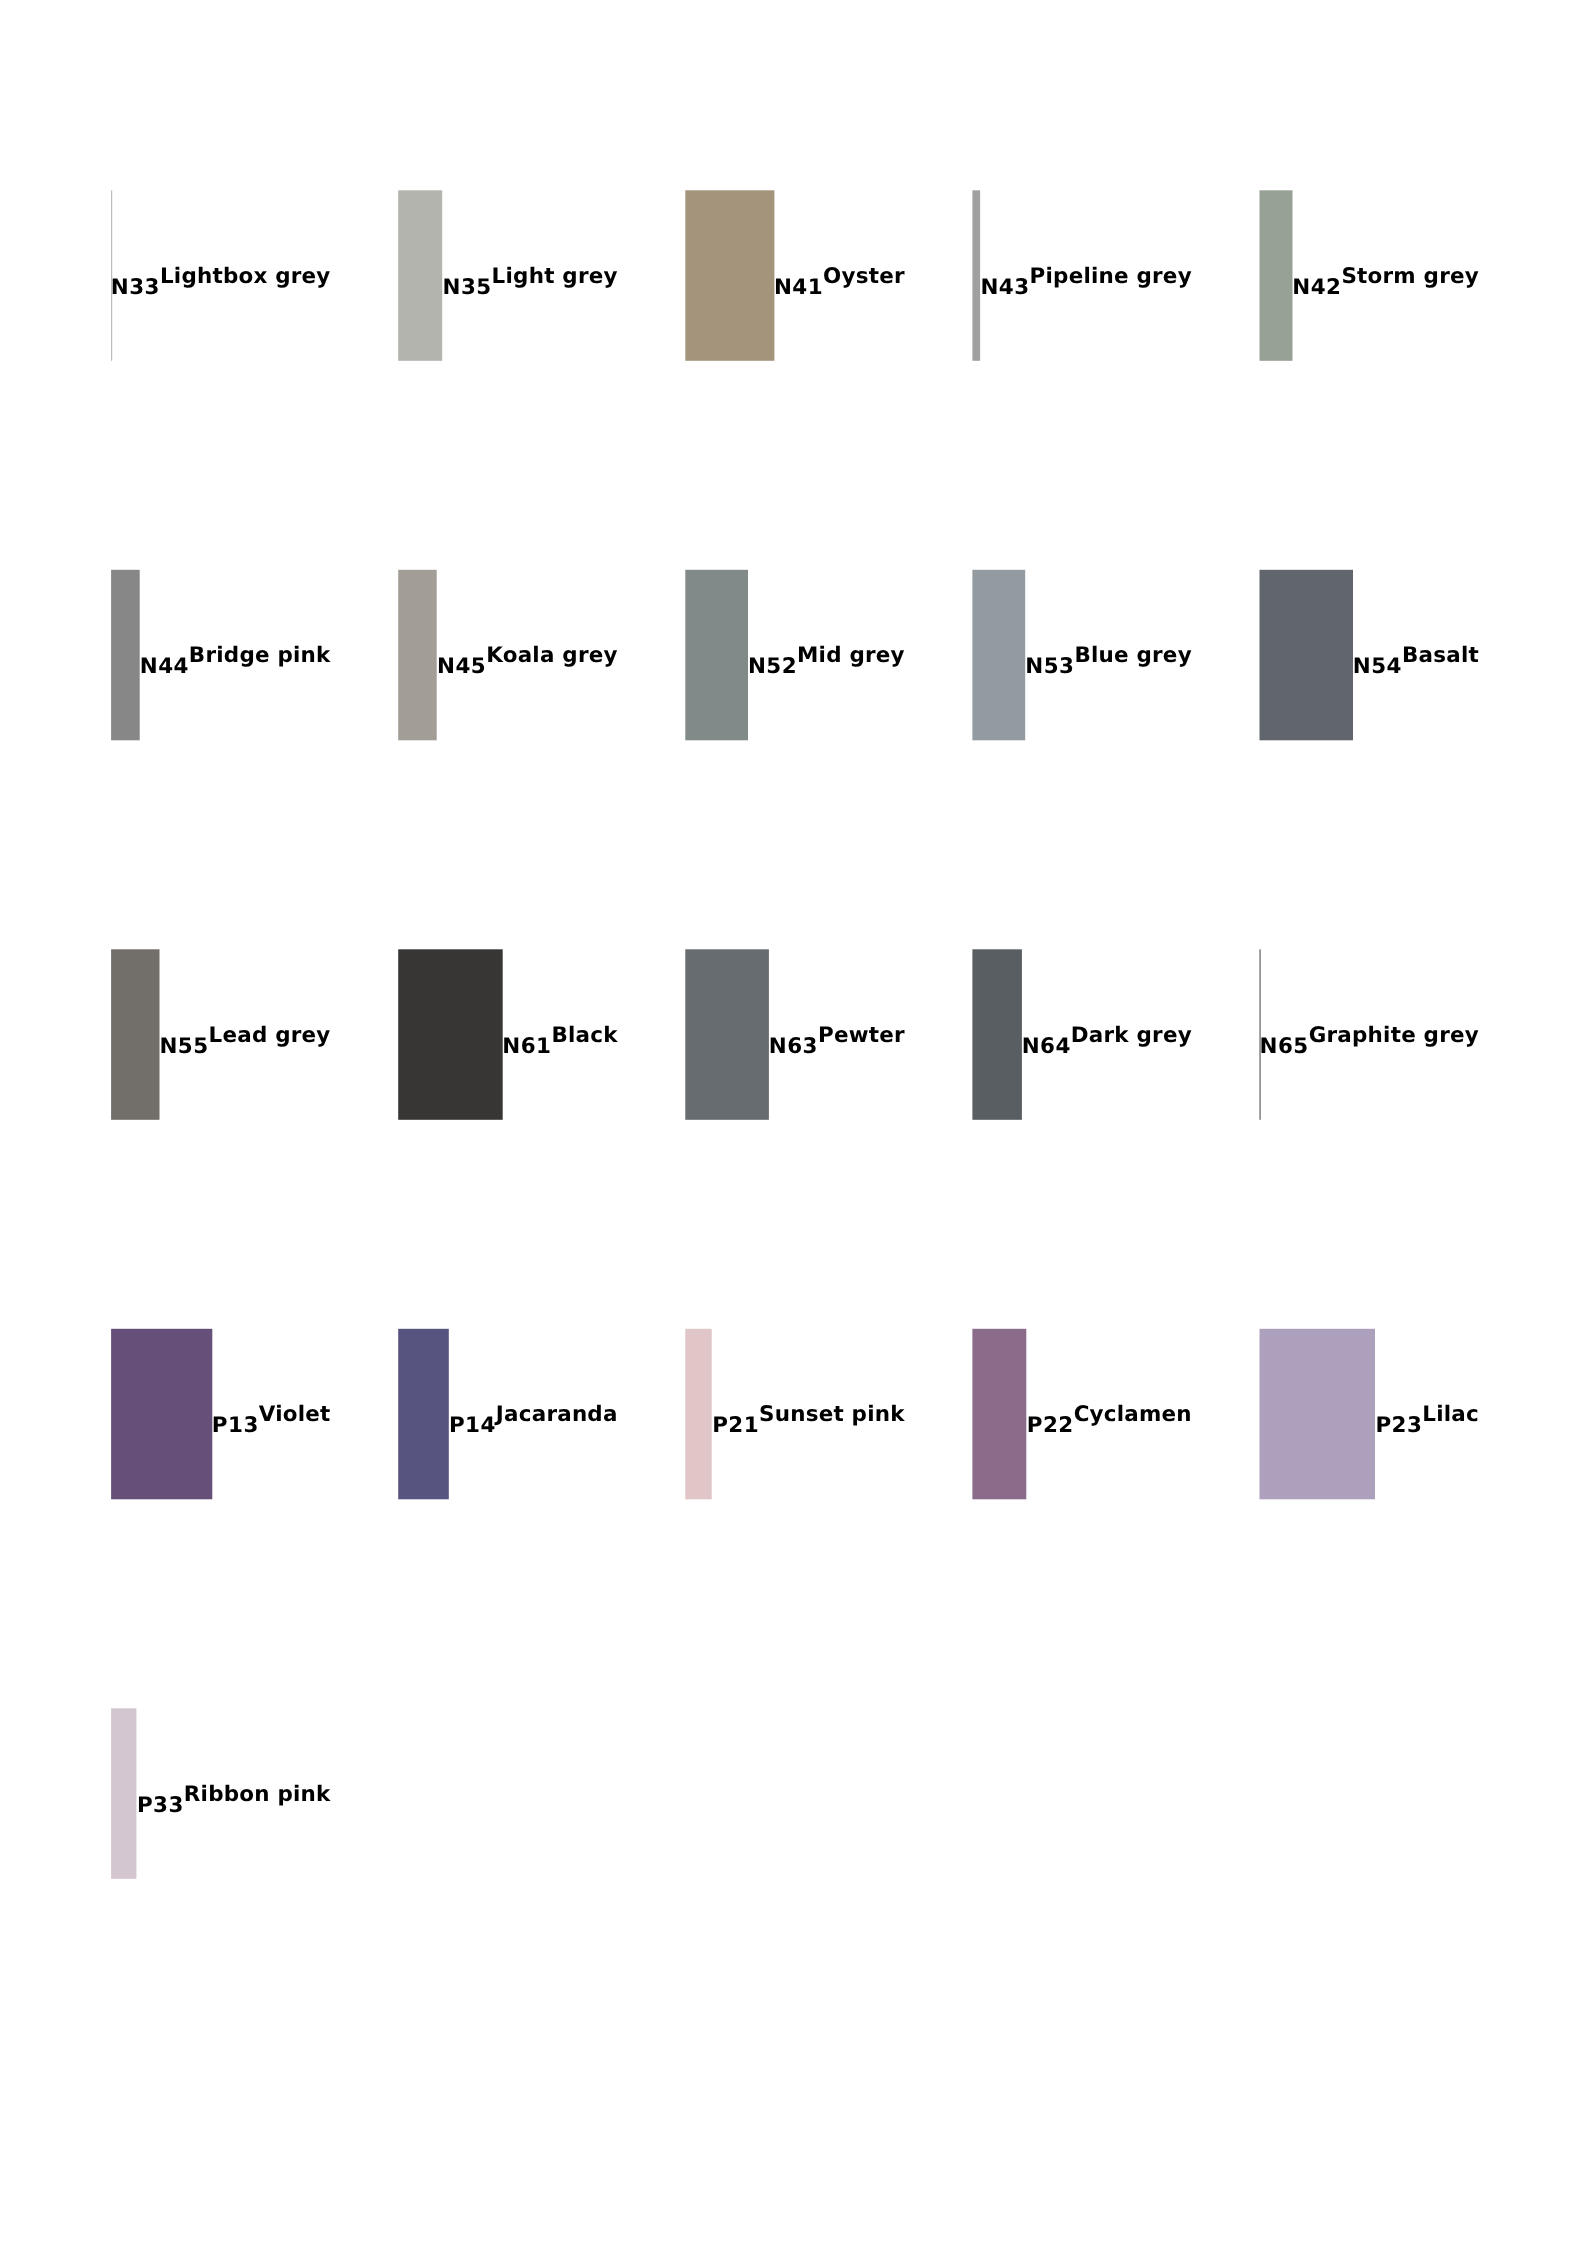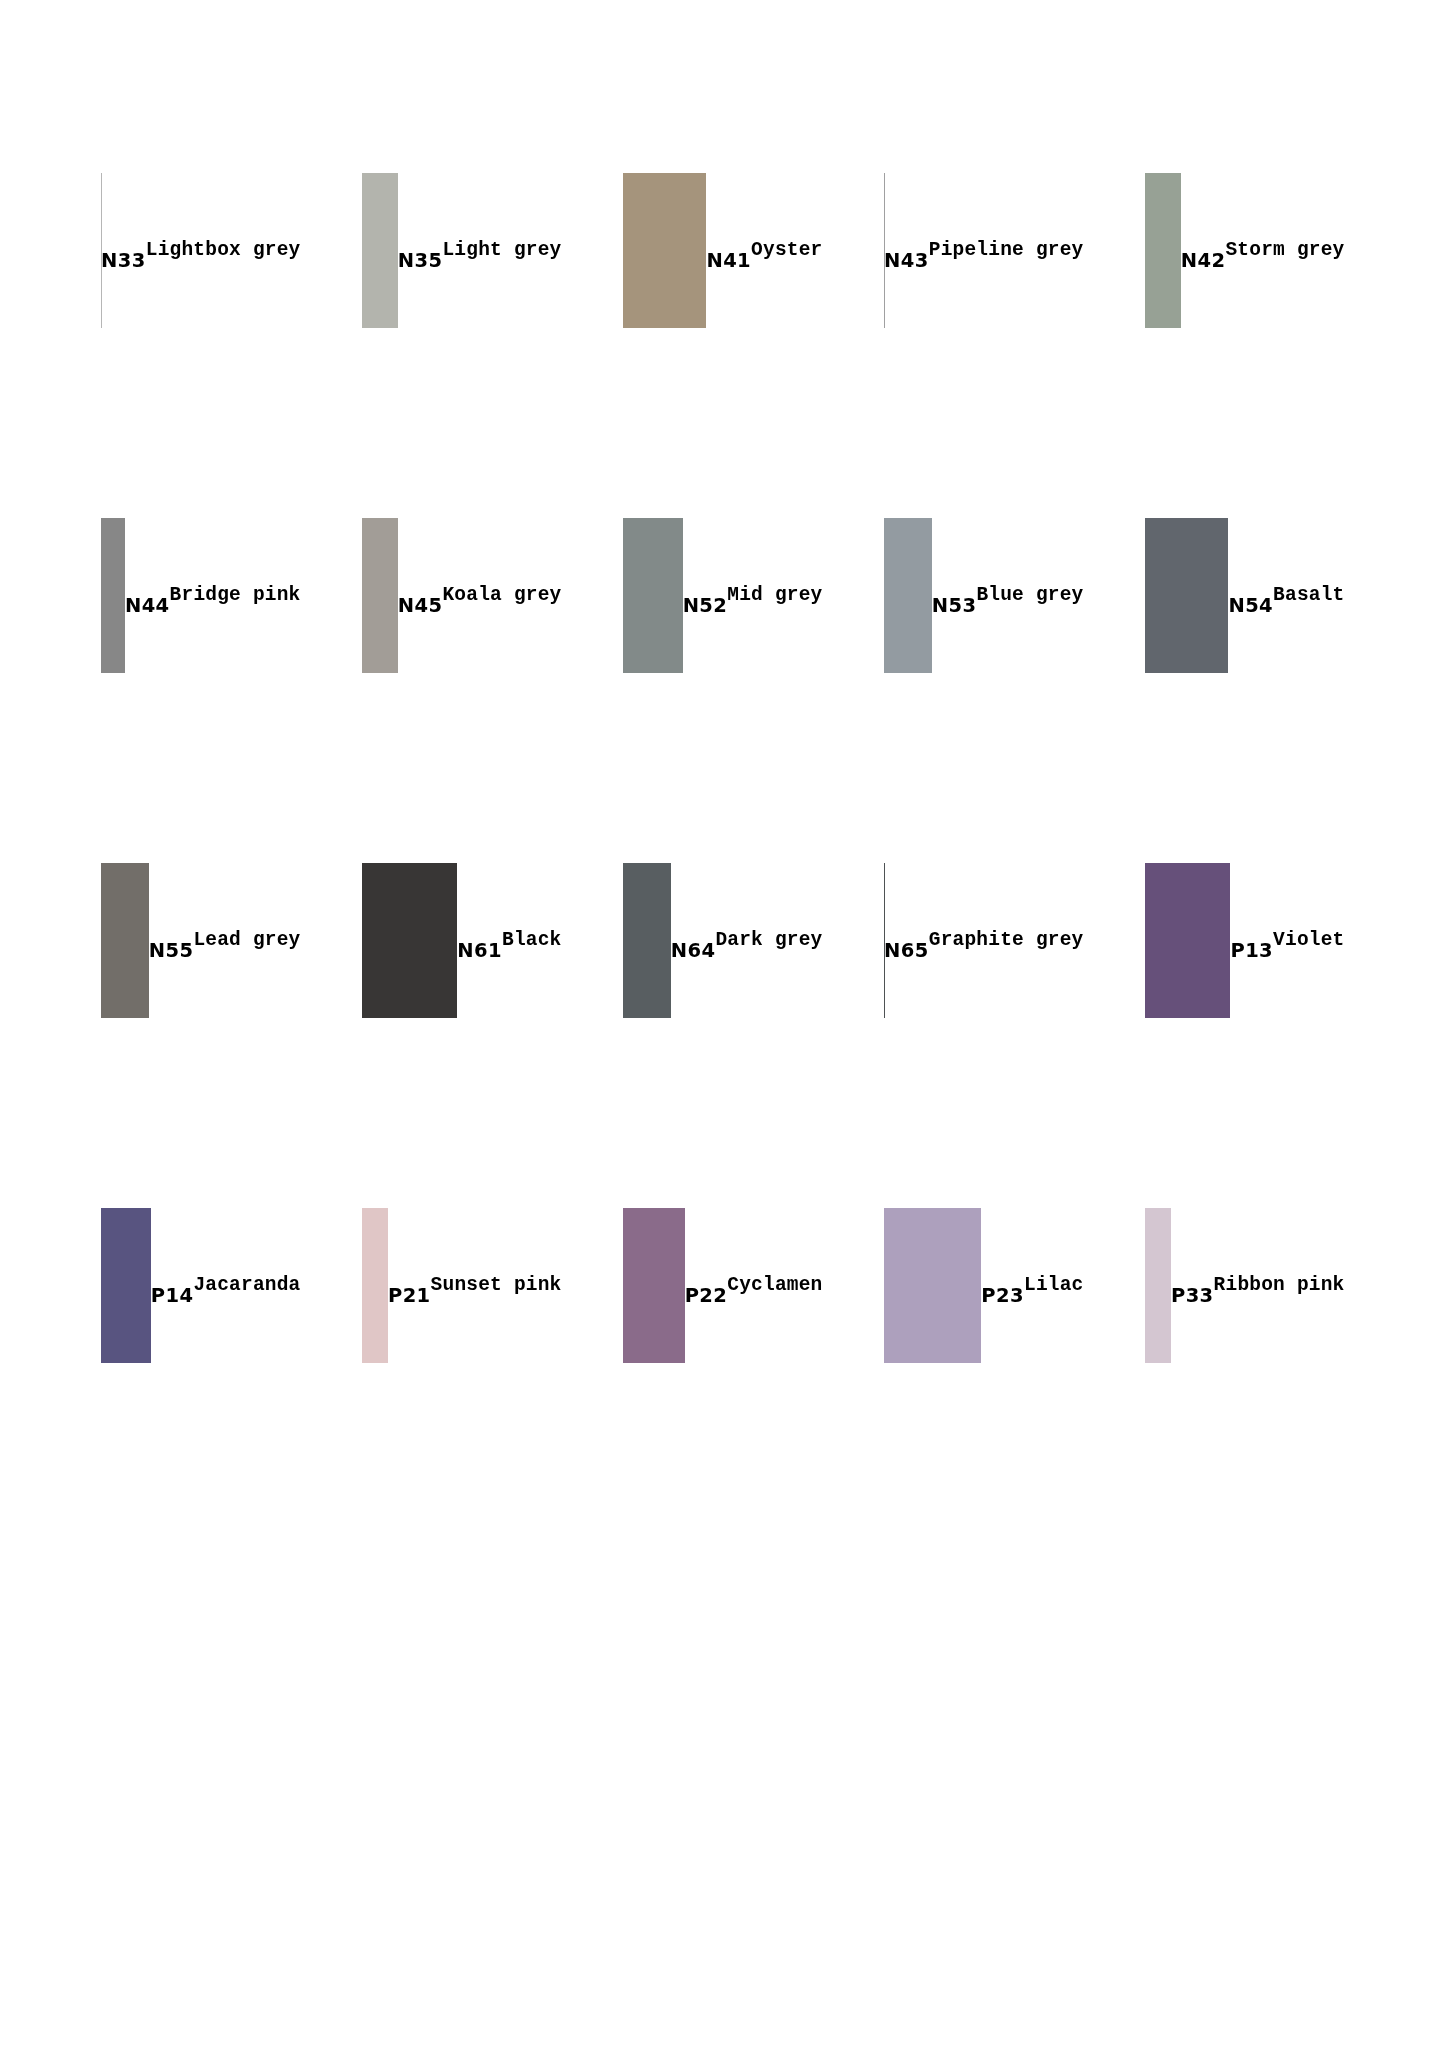--- a/index.html
+++ b/index.html
@@ -61,21 +61,20 @@
   }
 
   .swatch-name {
     font-size: 19.5px;
     font-weight: bold;
     line-height: 1;
     letter-spacing: 0.2px;
     text-align: center;
     color: #000000;
     white-space: nowrap;
-    font-family: Liberation Mono, monospace;
   }
 </style>
 </head>
 <body>
 
 <div id="swatch-sheet" style="background: rgb(255, 255, 255);">
   <div class="swatch-grid">
 
     <div class="swatch-cell">
       <div class="swatch-chip" style="background: rgb(182, 182, 182);"></div>
@@ -142,20 +141,25 @@
       <div class="swatch-code">N55</div>
       <div class="swatch-name">Lead grey</div>
     </div>
 
     <div class="swatch-cell">
       <div class="swatch-chip" style="background: rgb(56, 54, 53);"></div>
       <div class="swatch-code">N61</div>
       <div class="swatch-name">Black</div>
     </div>
 
+    <div class="swatch-cell">
+      <div class="swatch-chip" style="background: rgb(102, 108, 112);"></div>
+      <div class="swatch-code">N63</div>
+      <div class="swatch-name">Pewter</div>
+    </div>
 
     <div class="swatch-cell">
       <div class="swatch-chip" style="background: rgb(88, 94, 97);"></div>
       <div class="swatch-code">N64</div>
       <div class="swatch-name">Dark grey</div>
     </div>
 
     <div class="swatch-cell">
       <div class="swatch-chip" style="background: rgb(78, 82, 84);"></div>
       <div class="swatch-code">N65</div>

